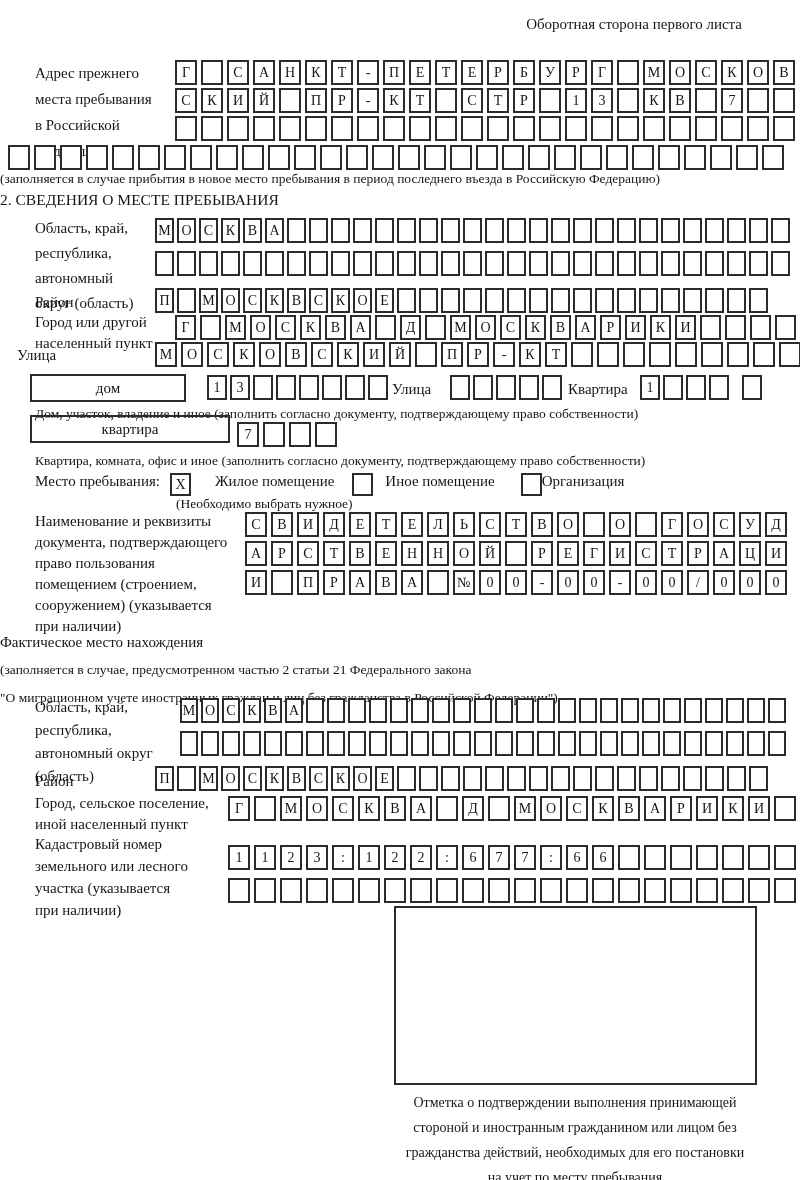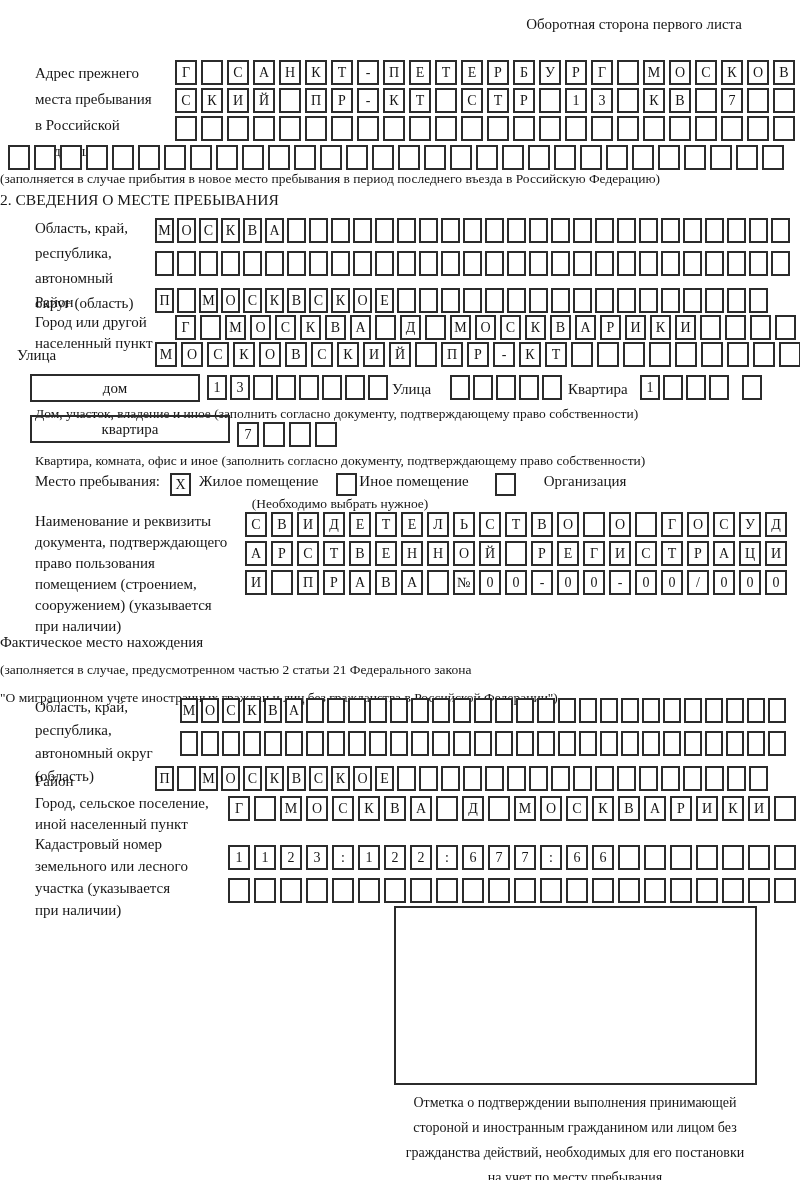--- a/index.html
+++ b/index.html
@@ -298,21 +298,21 @@
     <span class="cell"></span>
     <span class="cell"></span>
     <span class="cell"></span>
     <span class="cell"></span>
     <span class="cell"></span>
     <span class="cell"></span>
     <span class="cell"></span>
     <span class="cell"></span>
   </div>
 
-<div class="abs wbox" style="left:30px;top:374px;width:170px">дом</div>
+<div class="abs wbox" style="left:30px;top:374px;width:156px">дом</div>
 <div class="abs cells cw20" style="left:207px;top:375px">
     <span class="cell">1</span>
     <span class="cell">3</span>
     <span class="cell"></span>
     <span class="cell"></span>
     <span class="cell"></span>
     <span class="cell"></span>
     <span class="cell"></span>
     <span class="cell"></span>
   </div>
@@ -339,27 +339,27 @@
     <span class="cell">7</span>
     <span class="cell"></span>
     <span class="cell"></span>
     <span class="cell"></span>
   </div>
 <div class="abs cap" style="left:35px;top:453px">Квартира, комната, офис и иное (заполнить согласно документу, подтверждающему право собственности)</div>
 
 <div class="abs stayrow" style="left:35px;top:473px">
   <span>Место пребывания:</span>
   <span class="cb" style="margin-left:10px">X</span>
-  <span style="margin-left:8px">Жилое помещение</span>
+  <span style="margin-left:24px">Жилое помещение</span>
   <span class="cb" style="margin-left:18px"></span>
-  <span style="margin-left:2px">Иное помещение</span>
+  <span style="margin-left:12px">Иное помещение</span>
   <span class="cb" style="margin-left:26px"></span>
-  <span style="margin-left:28px">Организация</span>
+  <span style="">Организация</span>
 </div>
-<div class="abs cap" style="left:160px;top:496px;width:360px;text-align:center">(Необходимо выбрать нужное)</div>
+<div class="abs cap" style="left:176px;top:496px;width:360px;text-align:left">(Необходимо выбрать нужное)</div>
 
 <div class="abs lbl" style="left:35px;top:511px;line-height:21px">Наименование и реквизиты
 документа, подтверждающего
 право пользования
 помещением (строением,
 сооружением) (указывается
 при наличии)</div>
 <div class="abs cells" style="left:245px;top:512px">
     <span class="cell">С</span>
     <span class="cell">В</span>

